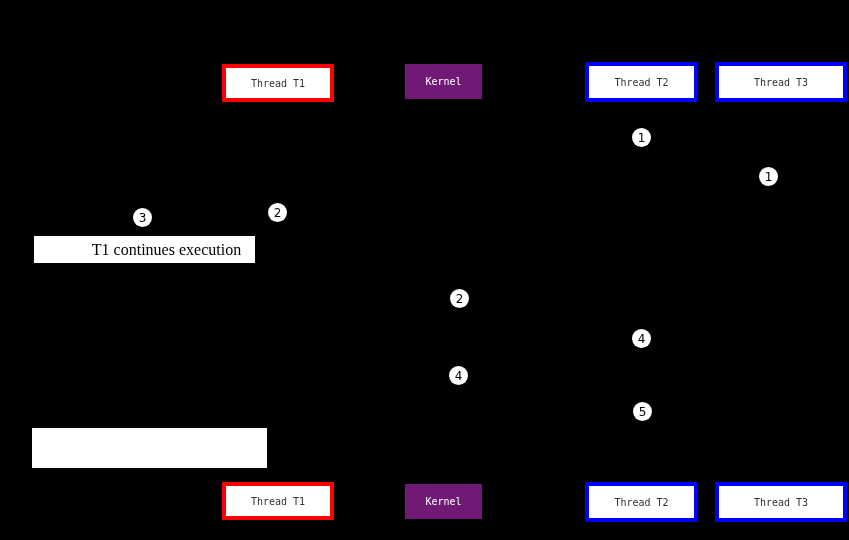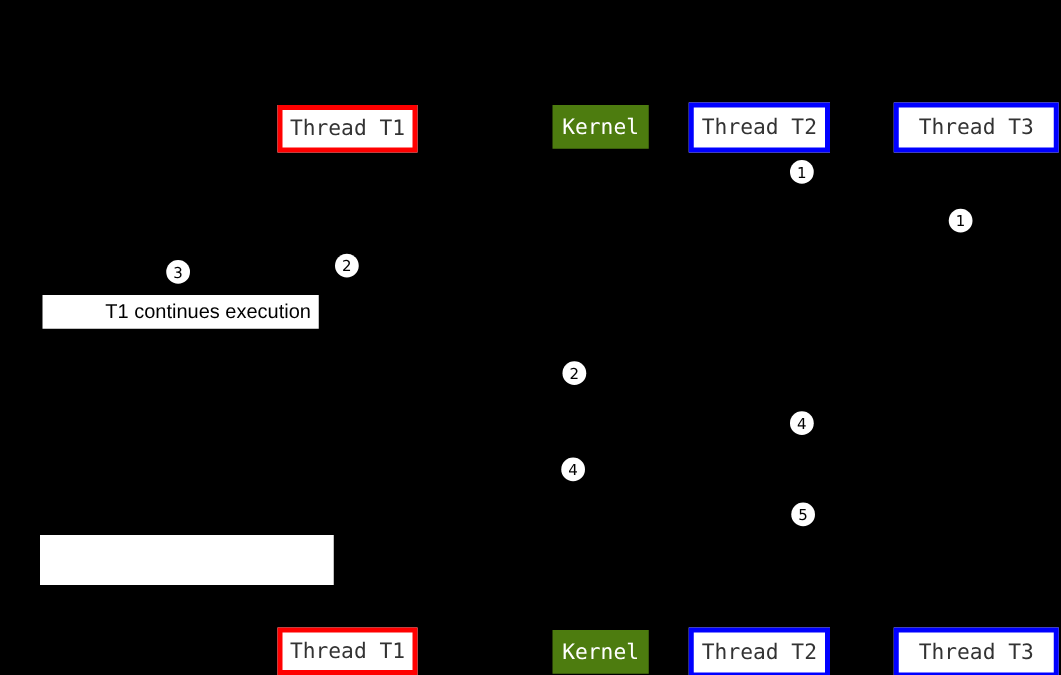--- a/index.html
+++ b/index.html
@@ -19,27 +19,26 @@
   
   .box {
     position: absolute;
     box-sizing: border-box;
     background: #ffffff;
     color: #333333;
     display: flex;
     align-items: center;
     justify-content: center;
     font-family: "DejaVu Sans Mono", monospace;
-    font-size: 17px;
+    font-size: 10px;
     white-space: nowrap;
-    margin-top: 20px;
   }
   .t1     { left: 222px; width: 112px; height: 38px; border: 4px solid #ff0000; }
-  .kernel { left: 442px; width: 77px;  height: 35px; background: #4d7c0f; color: #ffffff; }
-  .t2     { left: 551px; width: 113px; text-align: right; }
+  .kernel { left: 405px; width: 77px;  height: 35px; background: #701a75; color: #ffffff; }
+  .t2     { left: 585px; width: 113px; text-align: right; }
   .t3     { left: 715px; width: 132px; }
   .tb     { height: 40px; border: 4px solid #0000ff; }
 
   .top.t1     { top: 64px; }
   .top.kernel { top: 64px; }
   .top.tb     { top: 62px; }
   .bottom.t1     { top: 482px; }
   .bottom.kernel { top: 484px; }
   .bottom.tb     { top: 482px; }
 
@@ -70,21 +69,21 @@
   
   .note {
     position: absolute;
     left: 34px;
     top: 236px;
     width: 221px;
     height: 27px;
     box-sizing: border-box;
     background: #ffffff;
     color: #000000;
-    font-family: Liberation Sans, sans-serif;
+    font-family: Liberation Serif, serif;
     font-size: 16px;
     display: flex;
     align-items: center;
     justify-content: center;
     white-space: nowrap;
     padding-left: 44px;
   }
 
   
   .blankbox {

